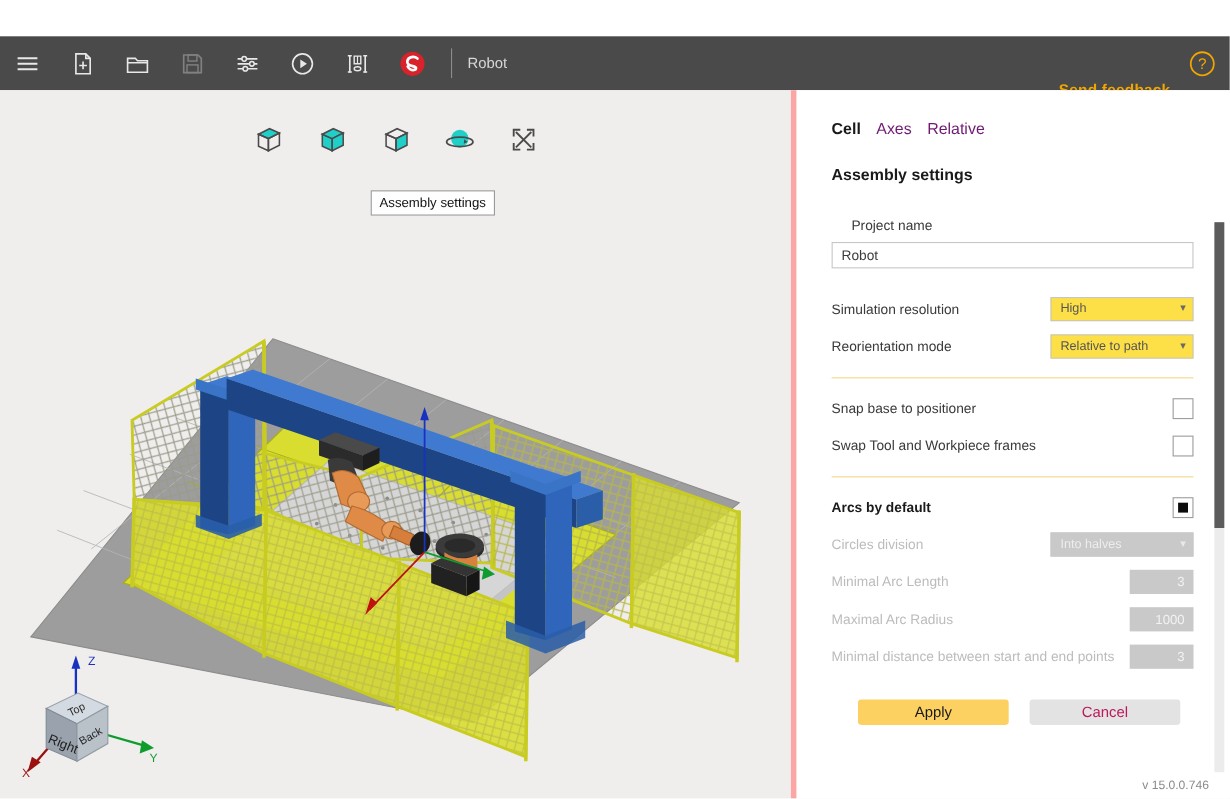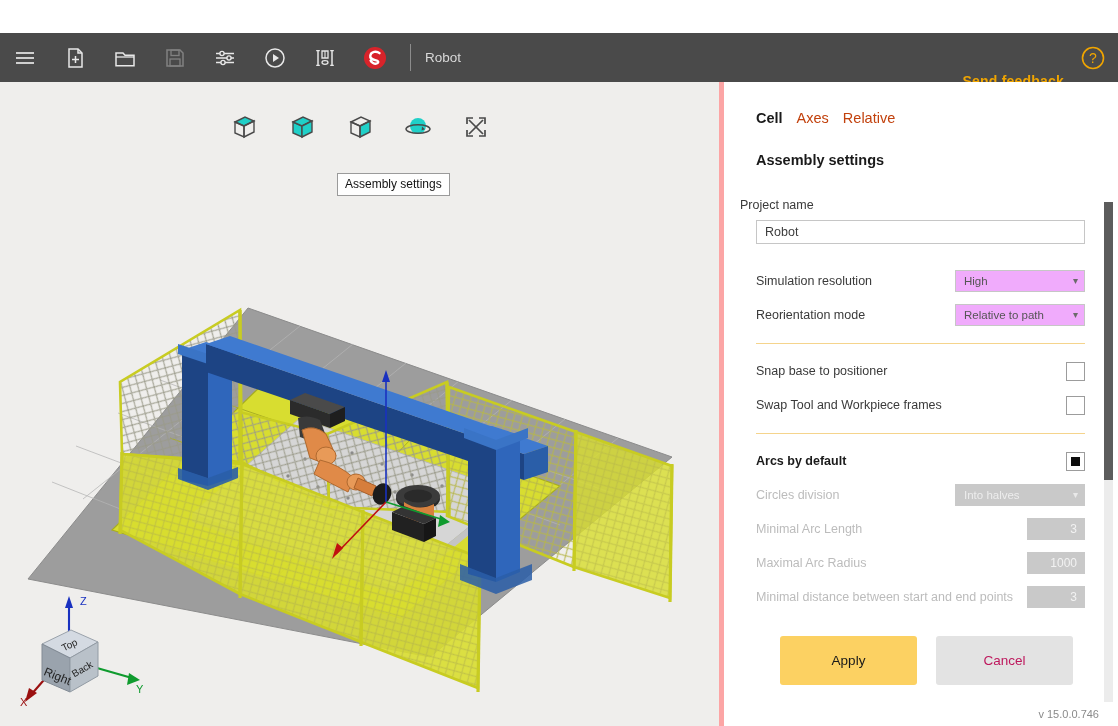--- a/index.html
+++ b/index.html
@@ -65,39 +65,39 @@
   
   .navcube { position: absolute; left: 14px; bottom: 18px; width: 150px; height: 120px; }
 
   
   .panel {
     position: absolute; left: 719px; top: 82px; width: 399px; height: 644px;
     background: #ffffff; border-left: 5px solid #fca5a5;
   }
   .panel-inner { position: absolute; left: 0; top: 0; width: 383px; height: 644px; }
   .tabs { display: flex; gap: 14px; padding: 28px 0 0 32px; }
-  .tab { font-size: 14.5px; color: #c2410c; }
+  .tab { font-size: 14.5px; color: #701a75; }
   .tab.active { color: #1a1a1a; font-weight: bold; }
   .section-title {
     padding: 26px 0 0 32px; font-size: 14.5px; font-weight: bold; color: #1a1a1a;
   }
-  .field-label { padding: 30px 0 0 16px; font-size: 12.5px; color: #3a3a3a; }
+  .field-label { padding: 30px 0 0 50px; font-size: 12.5px; color: #3a3a3a; }
   .text-input {
     margin: 8px 0 0 32px; width: 329px; height: 24px;
     border: 1px solid #c6c6c6; background: #fff;
     font-family: "Liberation Sans", sans-serif; font-size: 12.5px;
     color: #3d3d3d; padding: 0 8px;
   }
   .row {
     display: flex; align-items: center; margin: 0 0 0 32px; width: 329px; height: 34px; justify-content: space-between;
   }
   .row-label { font-size: 12.5px; color: #3a3a3a; flex: 0 0 auto; }
   .row .spacer { flex: 1 1 auto; }
   .select {
-    width: 130px; height: 22px; border: 1px solid #c6c6c6; background: #f0abfc;
+    width: 130px; height: 22px; border: 1px solid #c6c6c6; background: #fde047;
     font-size: 11.5px; color: #555; display: flex; align-items: center;
     padding: 0 6px 0 8px; position: relative;
   }
   .select .sel-val { flex: 1 1 auto; white-space: nowrap; overflow: hidden; }
   .select .chev { color: #6a6a6a; font-size: 10px; line-height: 1; }
   .select.disabled { background: #c9c9c9; border-color: #c9c9c9; color: #ededed; }
   .select.disabled .chev { color: #e9e9e9; }
   .num-input {
     width: 58px; height: 22px; background: #c9c9c9; border: none;
     font-size: 12px; color: #f2f2f2; text-align: right; padding-right: 8px;
@@ -108,21 +108,21 @@
     width: 19px; height: 19px; border: 1px solid #9c9c9c; background: #fff;
     display: flex; align-items: center; justify-content: center; flex: 0 0 auto;
   }
   .cb .mark { width: 9px; height: 9px; background: #0c0c0c; display: none; }
   .cb.checked .mark { display: block; }
   .row.disabled .row-label { color: #bcbcbc; }
   .row.bold .row-label { font-weight: bold; color: #1a1a1a; }
 
   .btn-row { display: flex; gap: 19px; margin: 22px 0 0 56px; }
   .btn {
-    width: 137px; height: 49px; border-radius: 3px; border: none;
+    width: 137px; height: 23px; border-radius: 3px; border: none;
     display: flex; align-items: center; justify-content: center;
     font-family: "Liberation Sans", sans-serif; font-size: 13.5px;
   }
   .btn.primary { background: #fcd162; color: #191919; }
   .btn.secondary { background: #e3e3e3; color: #be185d; }
   .version {
     position: absolute; right: 19px; bottom: 6px; font-size: 11px; color: #8a8a8a;
   }
   .scrollbar {
     position: absolute; right: 5px; top: 120px; width: 9px; height: 500px;

